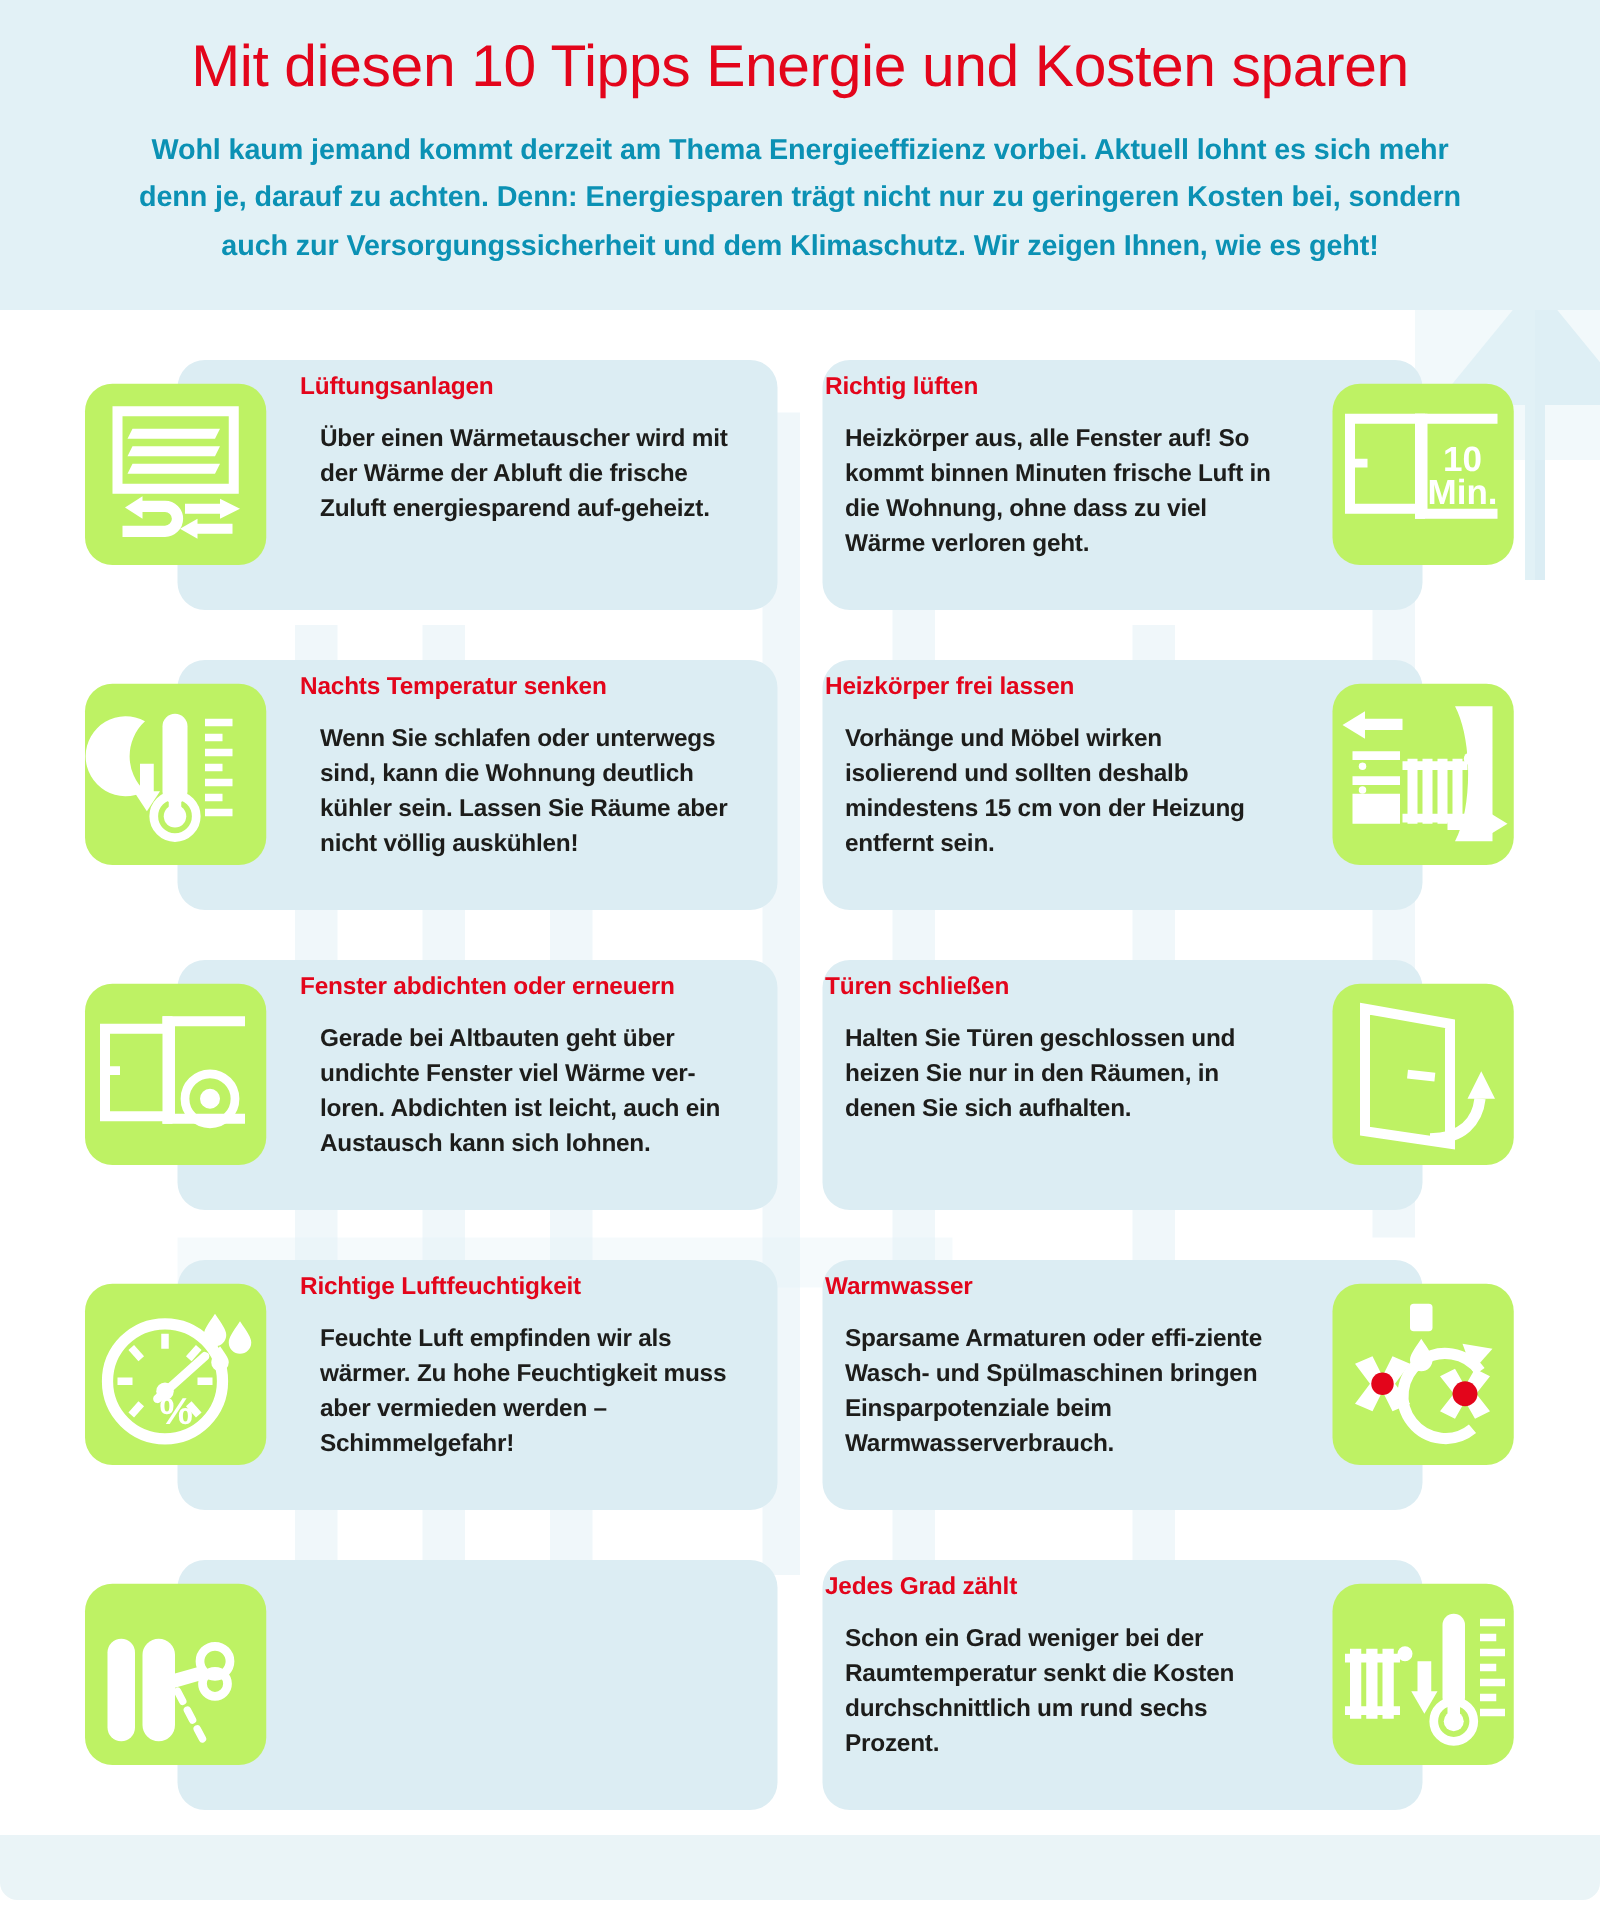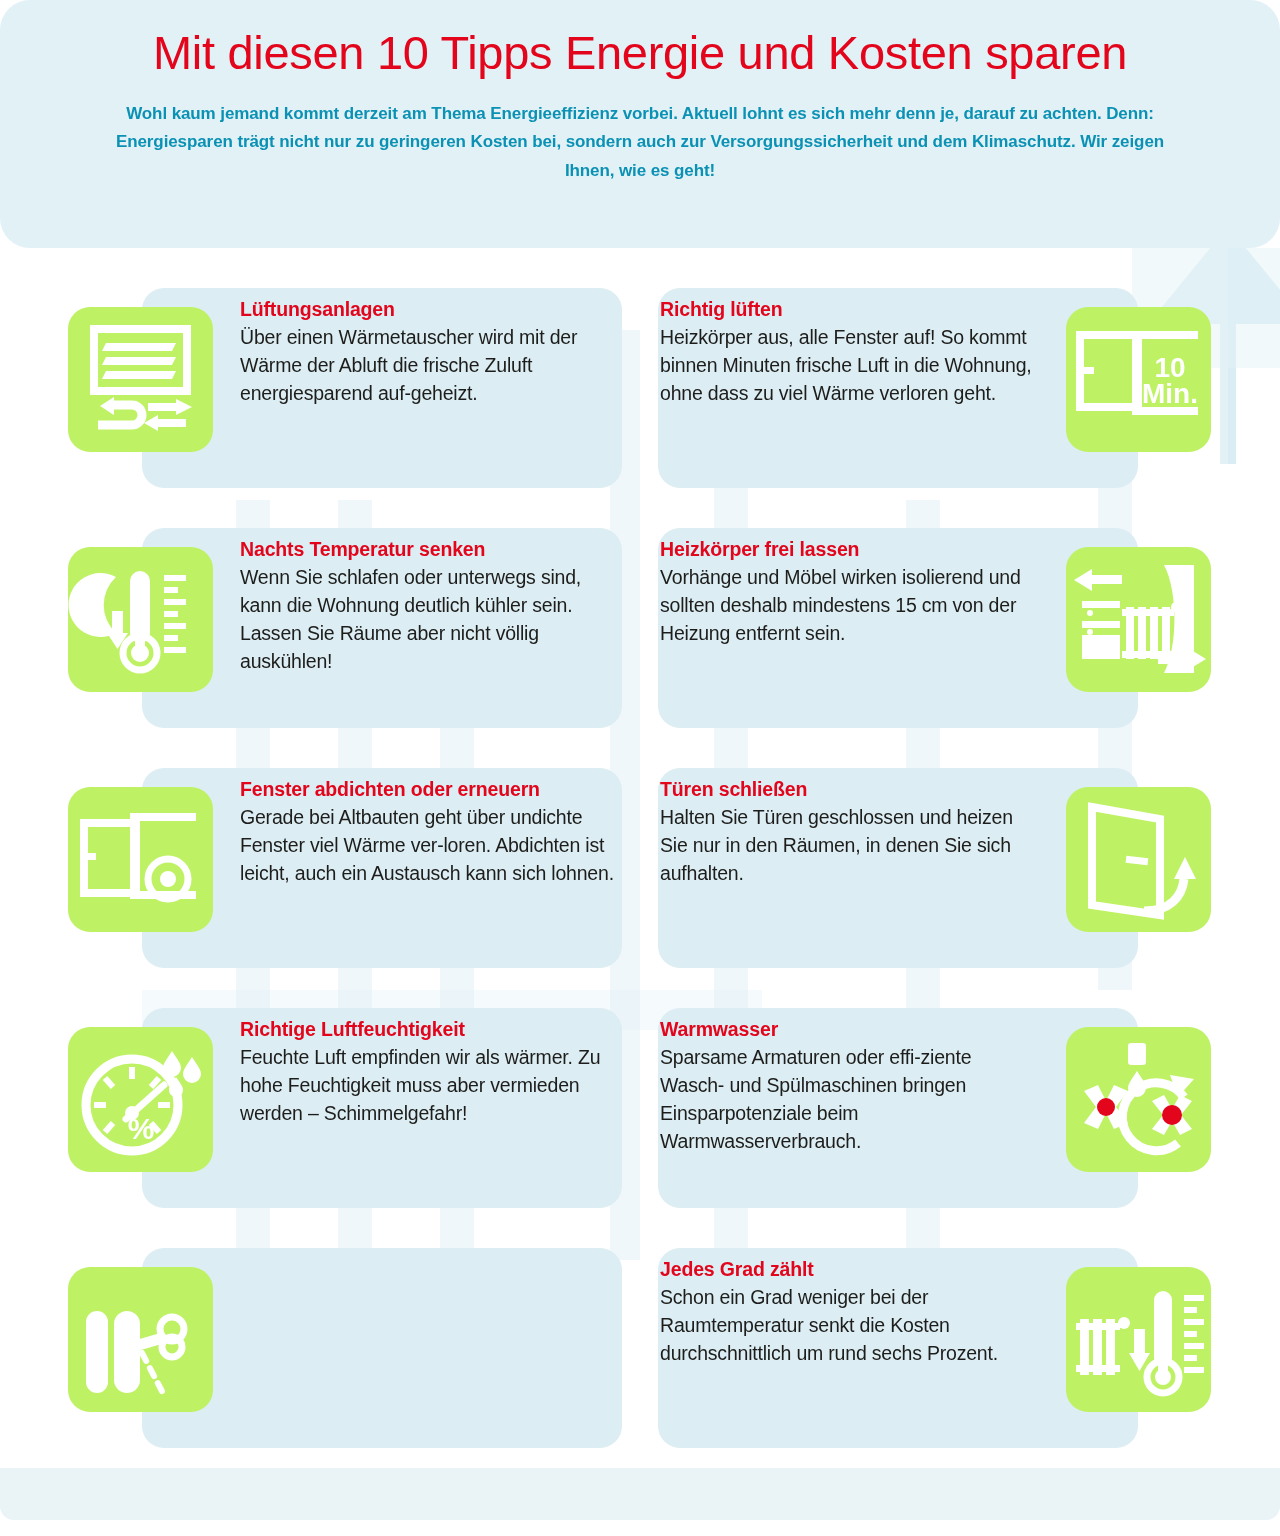--- a/index.html
+++ b/index.html
@@ -17,34 +17,33 @@
   .bg-band{position:absolute;background:#e3f1f6;opacity:.55;}
   .bg-arrow{position:absolute;}
 
   
   .header{
     position:absolute;left:0;top:0;width:1280px;height:248px;
     background:#e2f1f6;z-index:2;
     box-sizing:border-box;
     padding:28px 70px 0 70px;
     text-align:center;
-    border-radius:30px;
   }
   .title{
     color:#e3051b;
     font-size:47px;
     font-weight:400;
     letter-spacing:-.3px;
     line-height:1.06;
     margin:0 0 22px 0;
     white-space:nowrap;
   }
   .subtitle{
     color:#0b91b4;
-    font-size:17px;
+    font-size:23px;
     font-weight:bold;
     line-height:1.68;
     margin:0 auto;
     max-width:1090px;
     letter-spacing:-.1px;
   }
 
   
   .grid{
     position:absolute;left:0;top:248px;width:1280px;
@@ -84,23 +83,23 @@
     color:#e3051b;
     font-size:19.5px;
     font-weight:bold;
     line-height:1.34;
     margin:0 0 2px 0;
     letter-spacing:-.15px;
   }
   .tip-body{
     color:#1d1d1b;
     font-size:19.5px;
-    font-weight:400;
+    font-weight:700;
     line-height:1.43;
-    margin:0;
+    margin:16px;
     letter-spacing:-.2px;
   }
 
   
   .footer-band{
     position:absolute;left:0;top:1468px;
     width:1280px;height:52px;
     background:#eaf4f7;
     border-radius:0 0 14px 14px;
     z-index:1;

